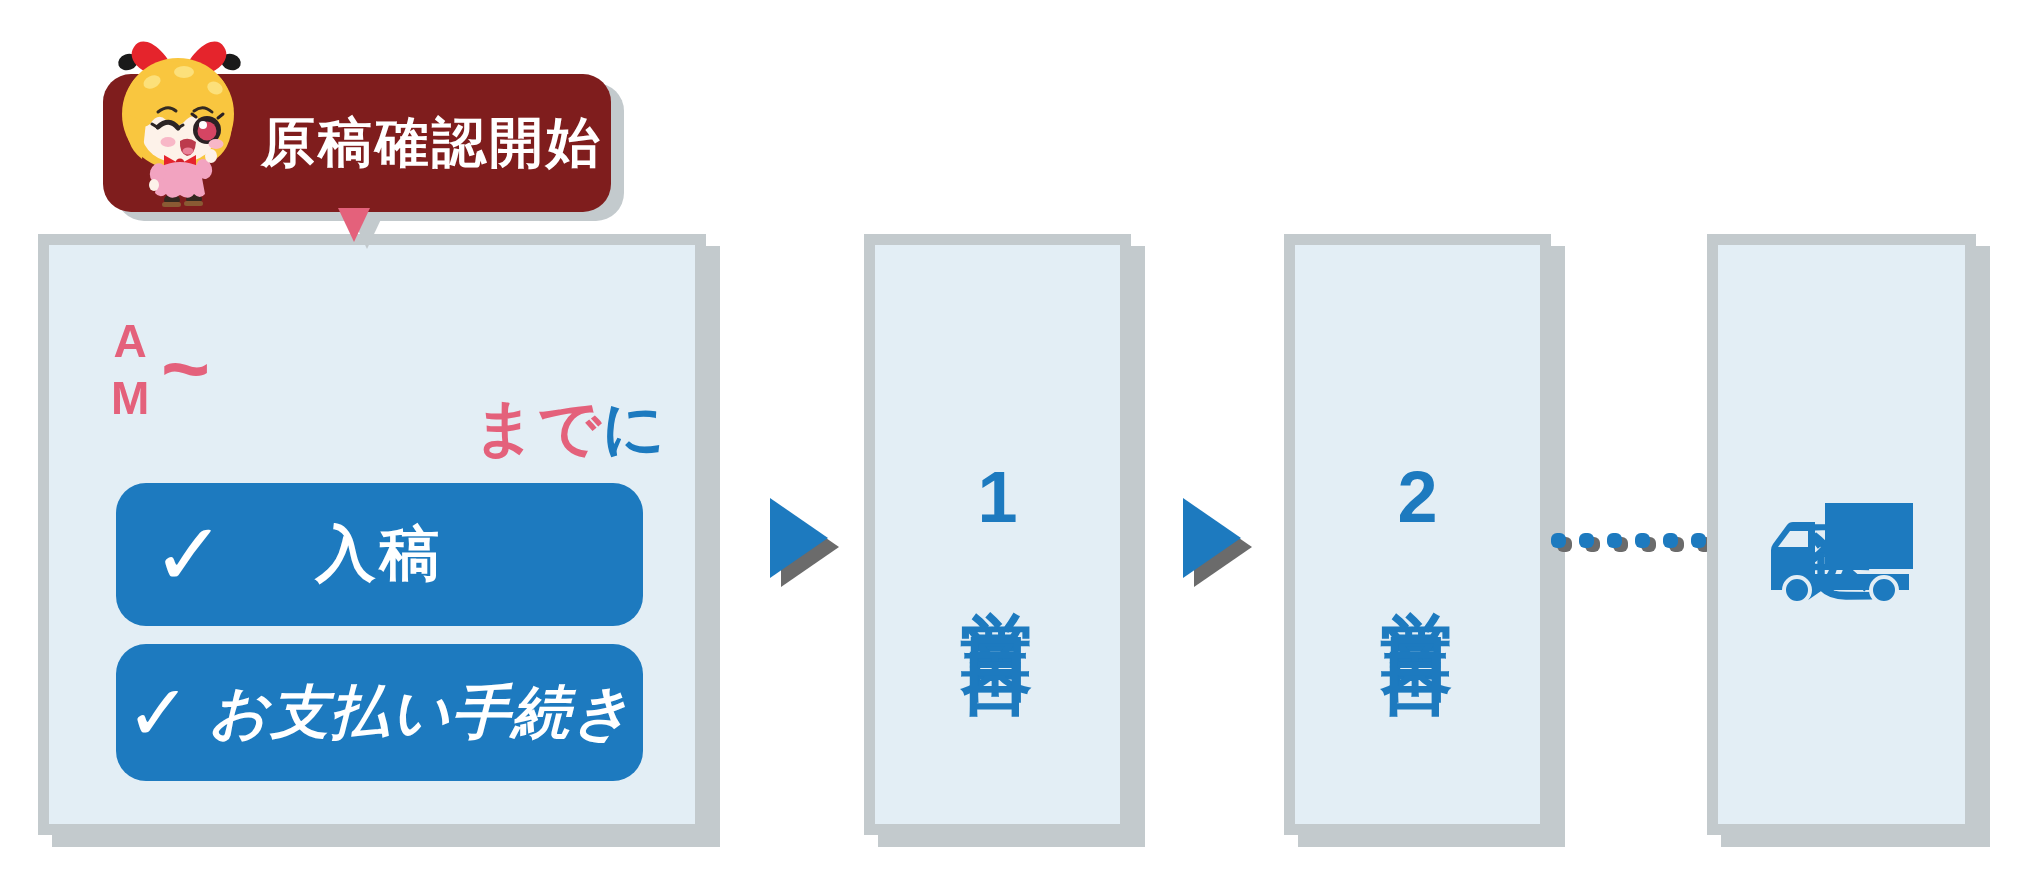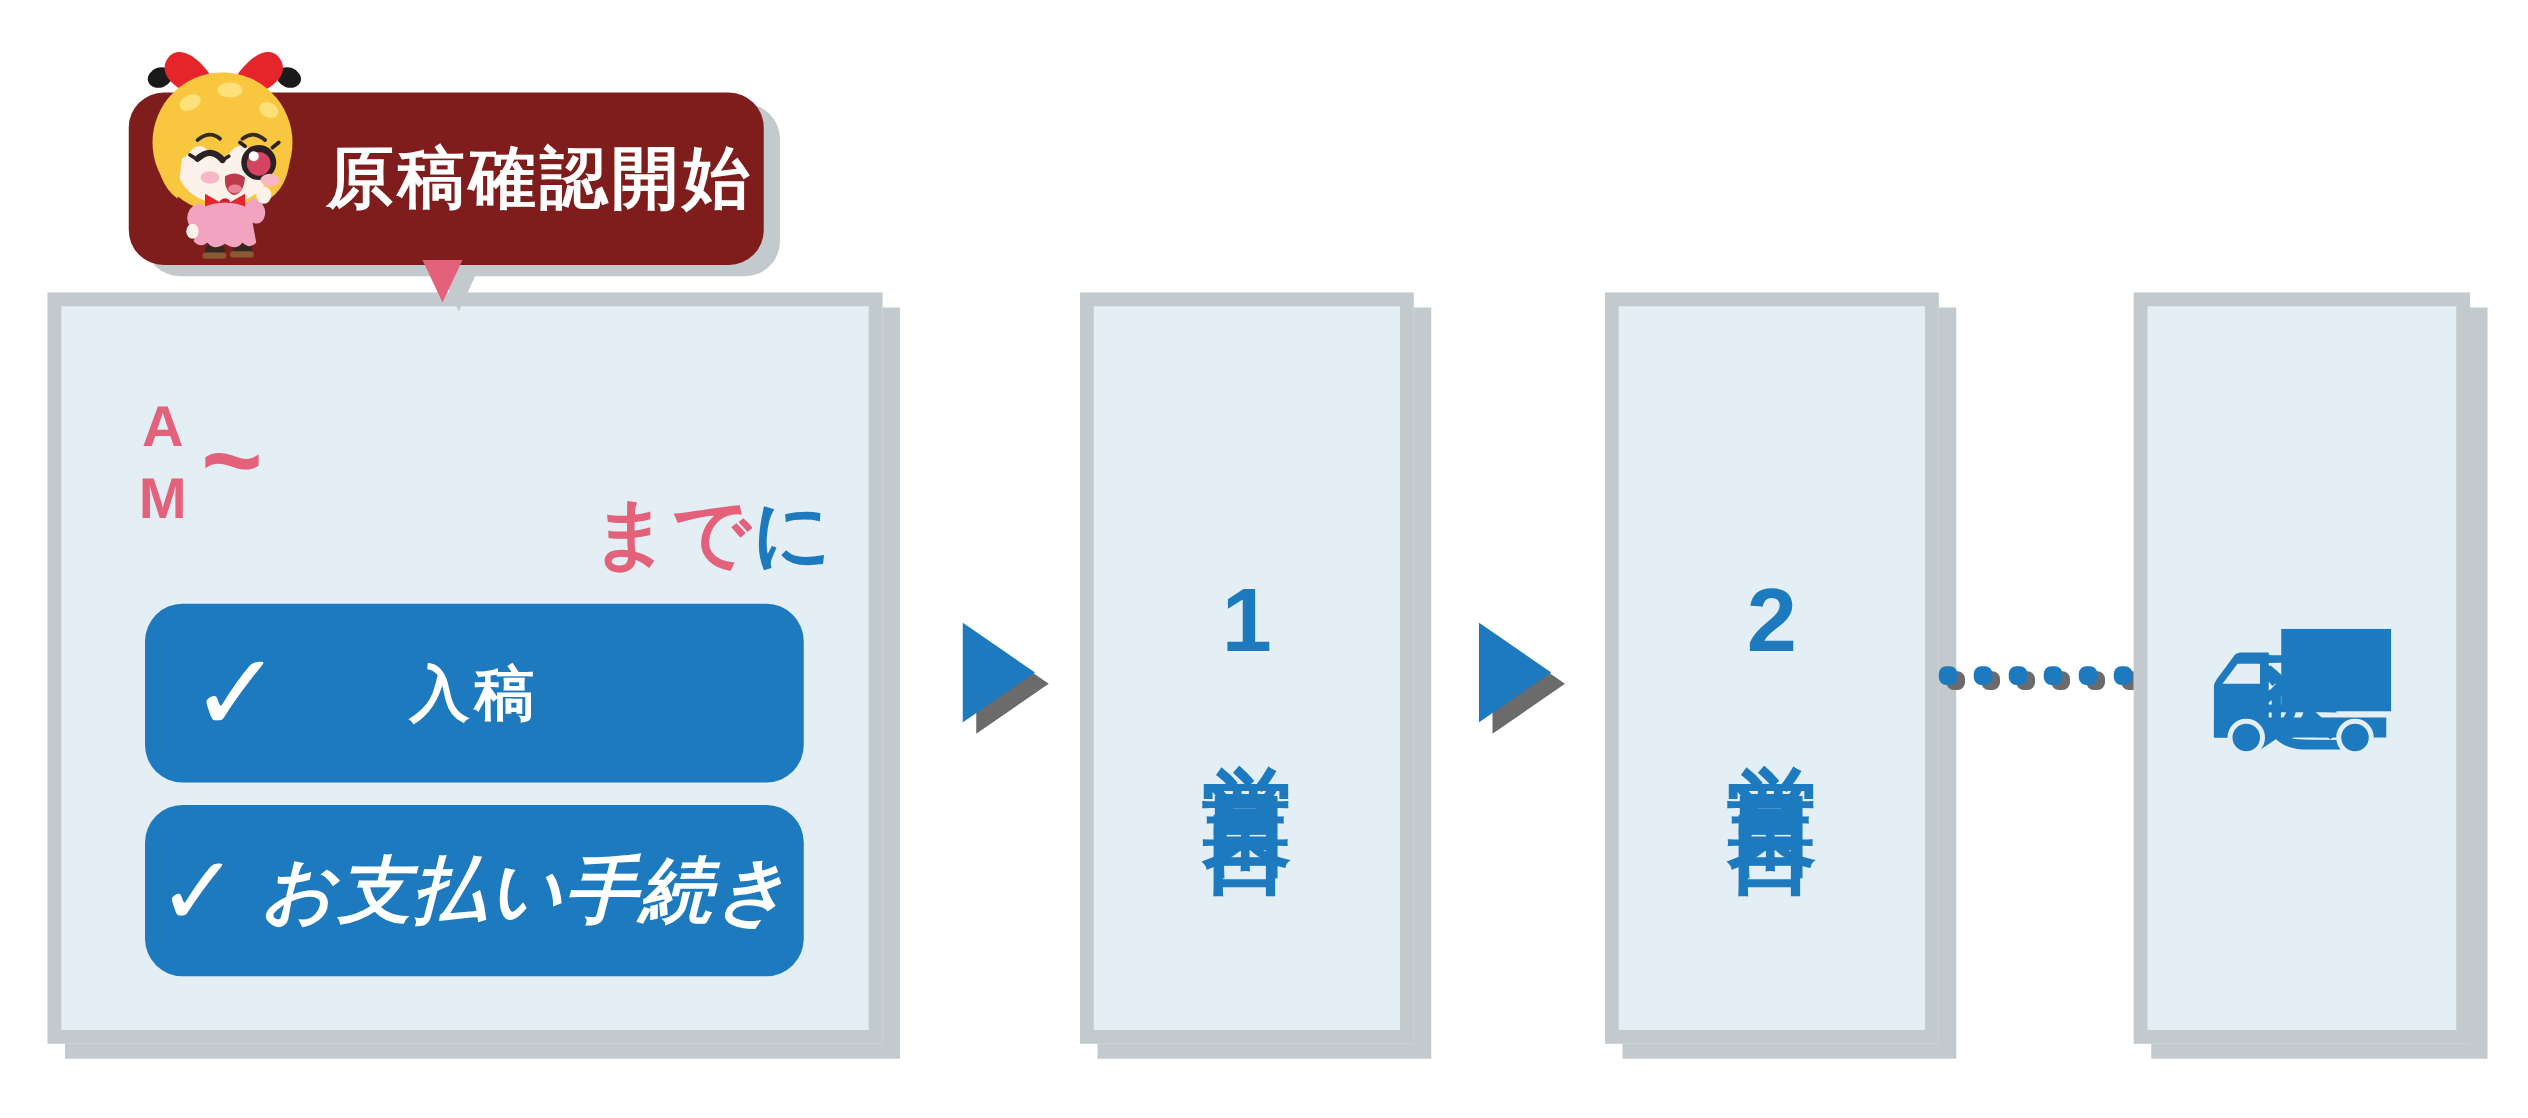--- a/index.html
+++ b/index.html
@@ -48,21 +48,21 @@
   .suffix .blue{color:#1D7ABF;}
   
   .pill{
     position:absolute;width:527px;background:#1D7ABF;border-radius:30px;
     display:flex;align-items:center;justify-content:center;color:#fff;
   }
   .pill-1{left:67px;top:238px;height:143px;}
   .pill-2{left:67px;top:399px;height:137px;gap:18px;}
   .pill-1 .check{position:absolute;left:36px;top:50%;transform:translateY(-50%);
       font-size:88px;font-weight:700;line-height:1;}
-  .pill-1 .plabel{font-size:48px;font-weight:800;letter-spacing:4px;}
+  .pill-1 .plabel{font-size:60px;font-weight:800;letter-spacing:4px;}
   .pill-2 .check{font-size:78px;font-weight:700;line-height:1;}
   .pill-2 .plabel{font-size:58px;font-weight:800;letter-spacing:2px;white-space:nowrap;font-style:italic;}
   
   .arrow{position:absolute;z-index:1;}
   .arrow-1{left:770px;top:496px;}
   .arrow-2{left:1183px;top:496px;}
   .dash{
     position:absolute;top:533px;width:15px;height:15px;border-radius:6px;
     background:#1D7ABF;box-shadow:6px 4px 0 #6B6B6B;z-index:1;
   }

